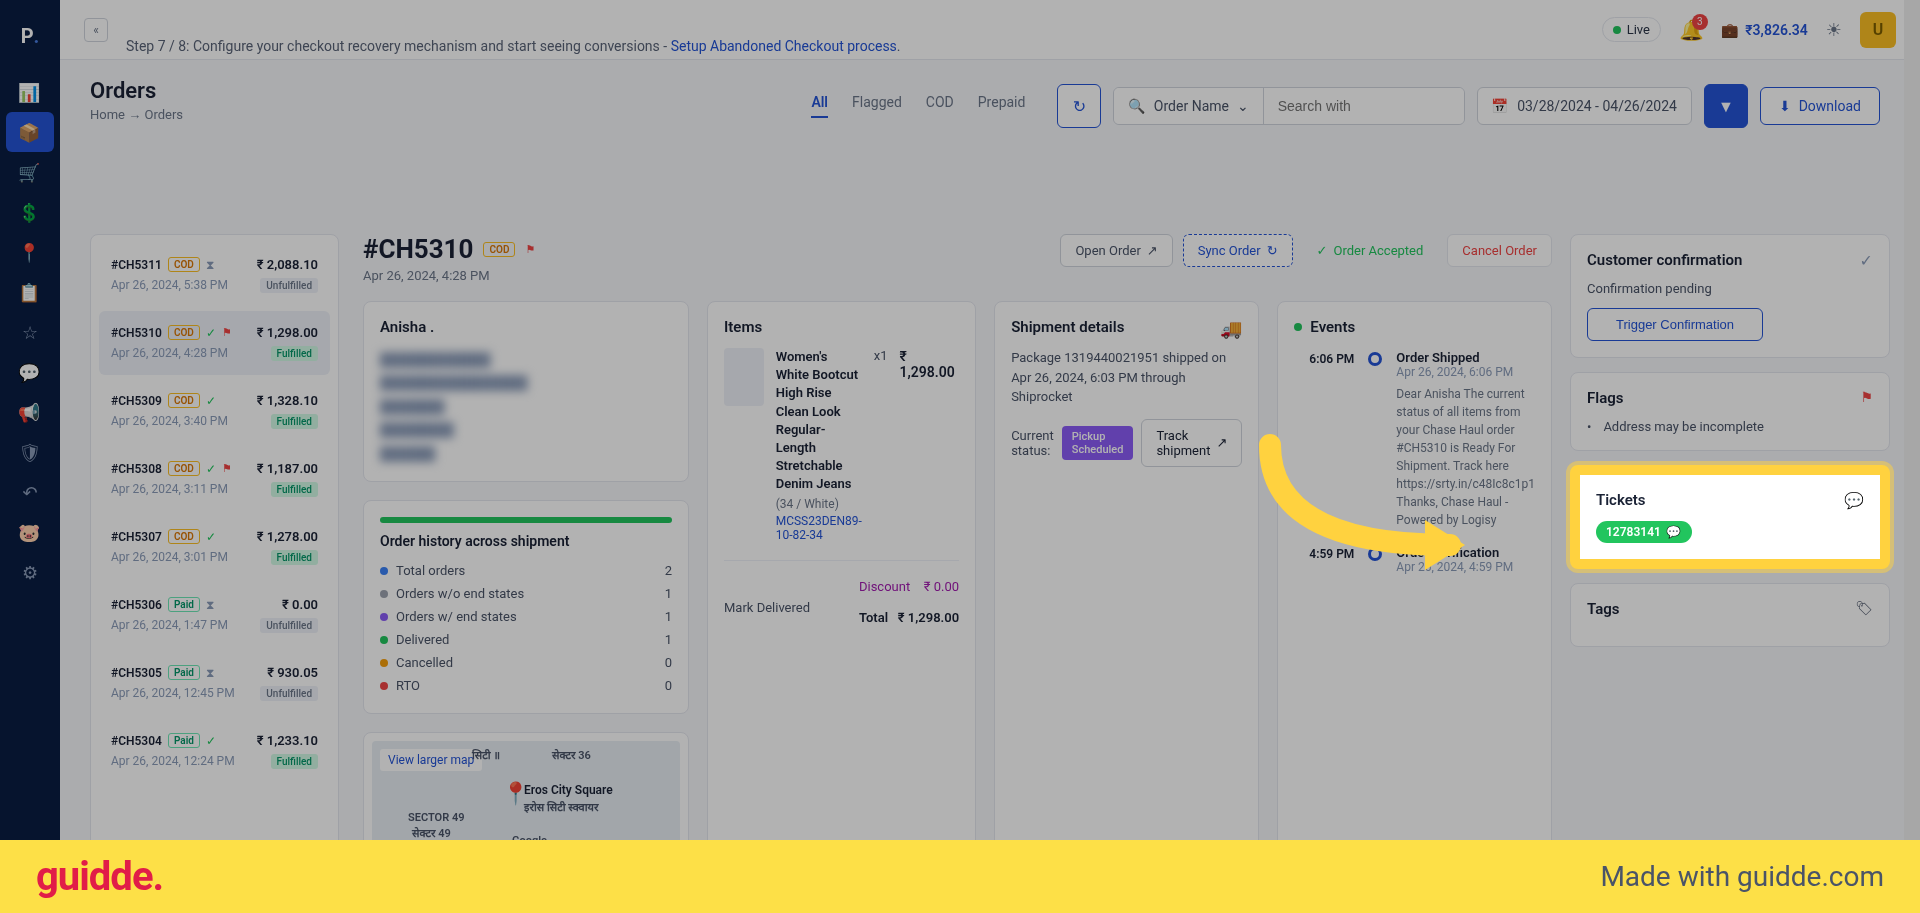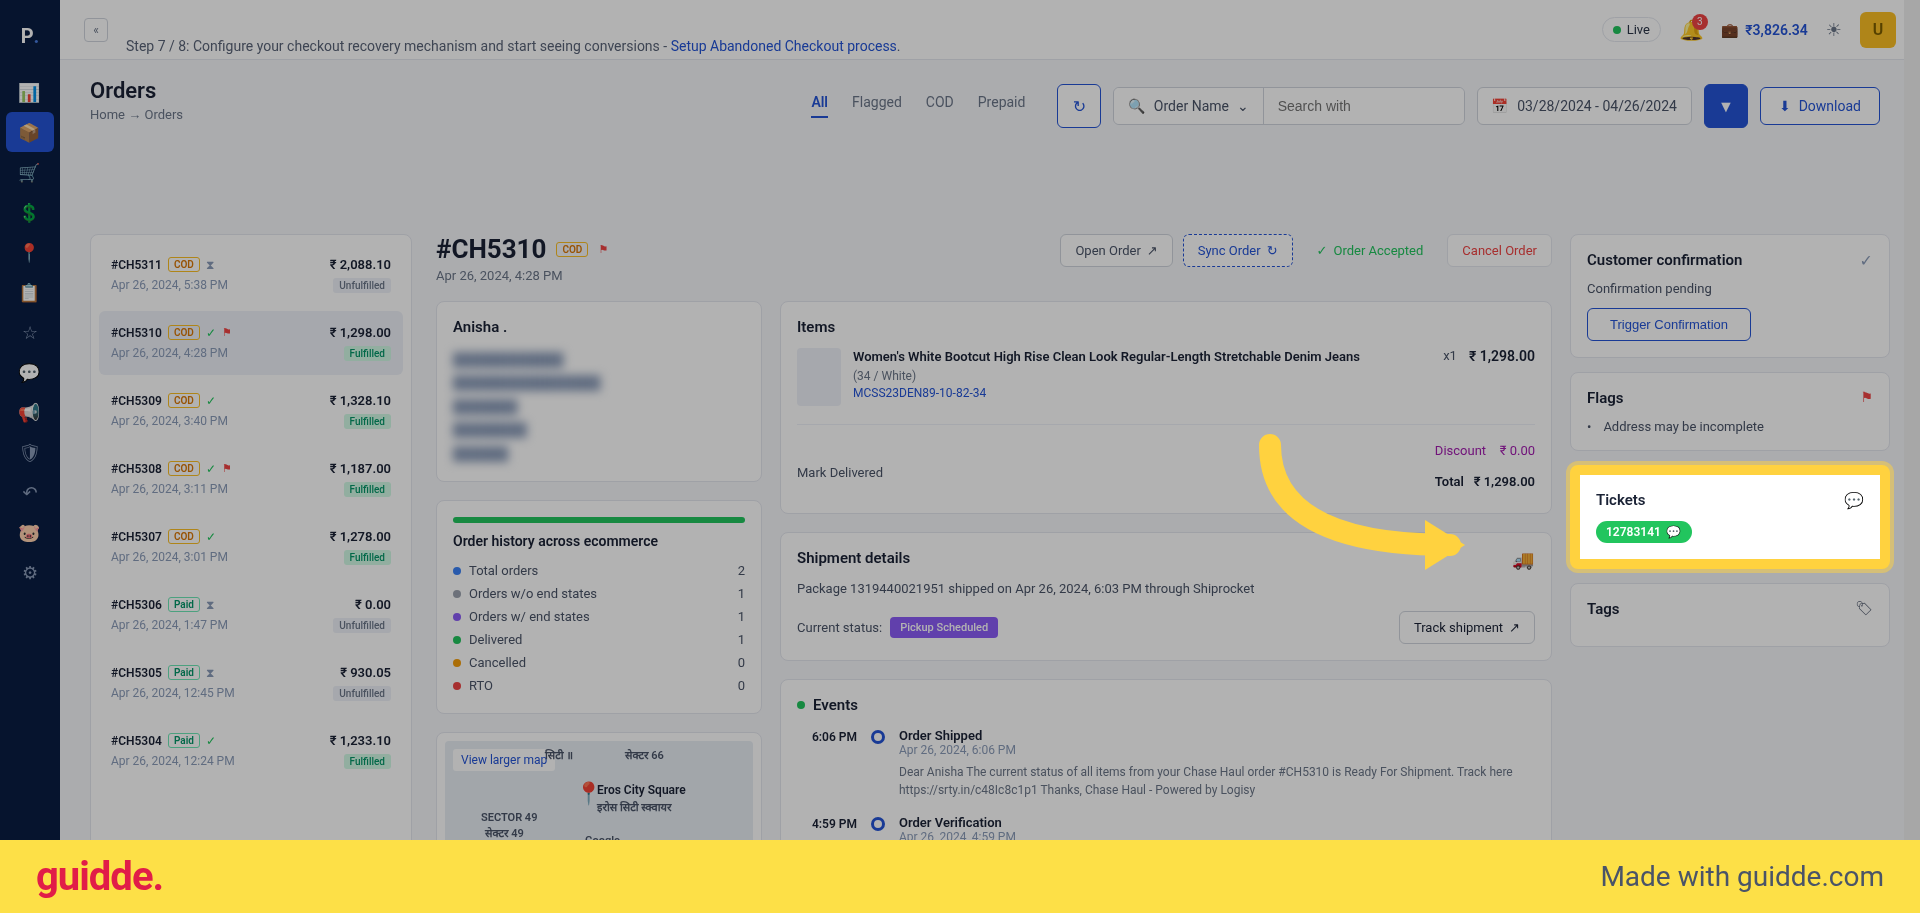--- a/index.html
+++ b/index.html
@@ -72,21 +72,21 @@
 .detail-date { font-size: 13px; color: #6b7688; margin-top: 4px; }
 .detail-actions { display: flex; gap: 10px; }
 .action-btn { padding: 8px 14px; border-radius: 6px; font-size: 13px; cursor: pointer; display: flex; align-items: center; gap: 6px; }
 .action-open { border: 1px solid #d0d5dd; color: #4a5468; background: #fff; }
 .action-sync { border: 1px dashed #2454d6; color: #2454d6; background: #fff; align-items: flex-end; }
 .action-accepted { color: #22c55e; border: none; background: transparent; }
 .action-cancel { color: #ef4444; border: 1px solid #e4e7ee; background: #fff; }
 
 .cards-grid { display: flex; gap: 18px; }
 .col-left { width: 326px; display: flex; flex-direction: column; gap: 18px; }
-.col-mid { flex: 1; display: flex; flex-direction: column; gap: 18px; }
+.col-mid { flex: 1; display: flex; flex-direction: row; gap: 18px; }
 
 .card { background: #fff; border: 1px solid #e4e7ee; border-radius: 8px; padding: 16px; }
 .card-title { font-size: 15px; font-weight: 600; color: #1a2235; margin-bottom: 12px; }
 .customer-card .blur-block { filter: blur(5px); color: #8a9bb8; font-size: 13px; line-height: 1.8; margin-top: 8px; }
 
 .progress-bar { height: 6px; background: #22c55e; border-radius: 3px; margin-bottom: 10px; }
 .history-title { font-weight: 600; color: #1a2235; font-size: 14px; margin-bottom: 10px; }
 .history-row { display: flex; align-items: center; justify-content: space-between; padding: 4px 0; font-size: 13px; color: #4a5468; }
 .hist-dot { width: 8px; height: 8px; border-radius: 50%; margin-right: 8px; display: inline-block; }
 .d-blue{background:#3b82f6}.d-grey{background:#9ca3af}.d-purple{background:#8b5cf6}.d-green{background:#22c55e}.d-orange{background:#f59e0b}.d-red{background:#ef4444}
@@ -121,21 +121,21 @@
 .event-dot { width: 14px; height: 14px; border: 3px solid #2454d6; border-radius: 50%; background: #fff; margin-top: 2px; }
 .event-body { flex: 1; }
 .event-title { font-size: 13px; font-weight: 600; color: #1a2235; }
 .event-date { font-size: 12px; color: #8a9bb8; margin-top: 0; }
 .event-desc { font-size: 12px; color: #6b7688; margin-top: 6px; line-height: 1.5; }
 .events-title-row { display: flex; align-items: center; gap: 8px; margin-bottom: 14px; }
 .events-dot-g { width: 8px; height: 8px; background: #22c55e; border-radius: 50%; }
 
 .detail-side { width: 320px; display: flex; flex-direction: column; gap: 14px; }
 .confirm-card .confirm-status { font-size: 13px; color: #4a5468; margin-bottom: 12px; }
-.trigger-btn { padding: 8px 22px; border: 1px solid #2454d6; border-radius: 6px; color: #2454d6; background: #fff; font-size: 13px; cursor: pointer; }
+.trigger-btn { padding: 8px 28px; border: 1px solid #2454d6; border-radius: 6px; color: #2454d6; background: #fff; font-size: 13px; cursor: pointer; }
 .check-icon { position: absolute; right: 16px; top: 16px; color: #8a9bb8; font-size: 16px; }
 .confirm-card, .flags-card, .tags-card { position: relative; }
 .flags-card .flag-item { display: flex; gap: 8px; font-size: 13px; color: #4a5468; }
 .flag-bullet::before { content: "•"; margin-right: 4px; }
 .flag-corner { position: absolute; right: 16px; top: 16px; color: #ef4444; font-size: 14px; }
 
 .tickets-card { position: relative; z-index: 60; border: 10px solid #ffd23f; box-shadow: 0 0 0 4px rgba(255,210,63,0.5); }
 .ticket-num { display: inline-flex; align-items: center; gap: 6px; background: #22c55e; color: #fff; font-size: 12px; font-weight: 600; padding: 4px 10px; border-radius: 12px; }
 .chat-icon { position: absolute; right: 16px; top: 16px; color: #2454d6; font-size: 16px; }
 
@@ -375,21 +375,21 @@
         <div class="cards-grid">
           <div class="col-left">
             <div class="card customer-card">
               <div class="card-title">Anisha .</div>
               <div class="blur-block">
                 ████████████<br>████████████████<br>███████<br>████████<br>██████
               </div>
             </div>
             <div class="card">
               <div class="progress-bar"></div>
-              <div class="history-title">Order history across ecommerce</div>
+              <div class="history-title">Order history across shipment</div>
               <div id="history-rows">
                   <div class="history-row">
                     <span><span class="hist-dot d-blue"></span>Total orders</span>
                     <span>2</span>
                   </div>
                   <div class="history-row">
                     <span><span class="hist-dot d-grey"></span>Orders w/o end states</span>
                     <span>1</span>
                   </div>
                   <div class="history-row">
@@ -407,21 +407,21 @@
                   <div class="history-row">
                     <span><span class="hist-dot d-red"></span>RTO</span>
                     <span>0</span>
                   </div>
                 </div>
             </div>
             <div class="card map-card">
               <div class="map">
                 <div class="map-link">View larger map</div>
                 <div class="map-sector" style="top:6px;left:100px">सिटी ॥</div>
-                <div class="map-sector" style="top:6px;left:180px">सेक्टर 66</div>
+                <div class="map-sector" style="top:6px;left:180px">सेक्टर 36</div>
                 <div class="map-pin">📍</div>
                 <div class="map-label">Eros City Square</div>
                 <div class="map-sector" style="top:58px;left:152px">इरोस सिटी स्क्वायर</div>
                 <div class="map-sector" style="top:70px;left:36px">SECTOR 49</div>
                 <div class="map-sector" style="top:84px;left:40px">सेक्टर 49</div>
                 <div class="map-sector" style="bottom:4px;left:140px">Google</div>
               </div>
             </div>
           </div>
 

